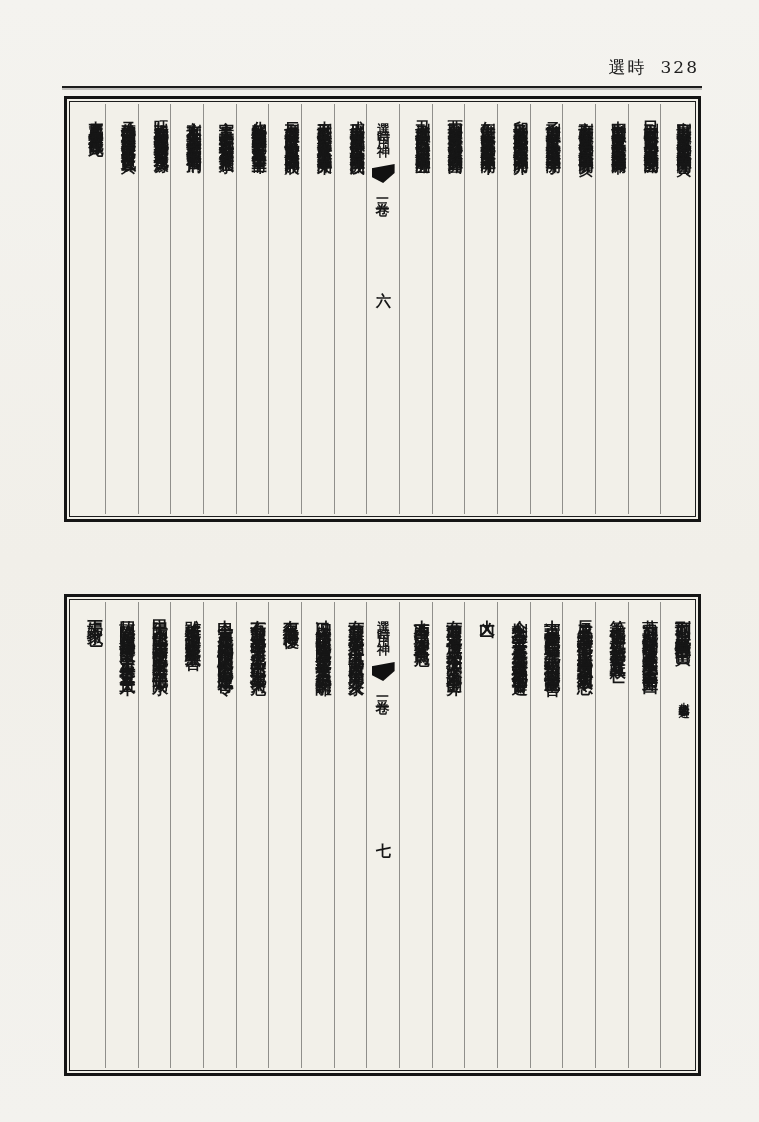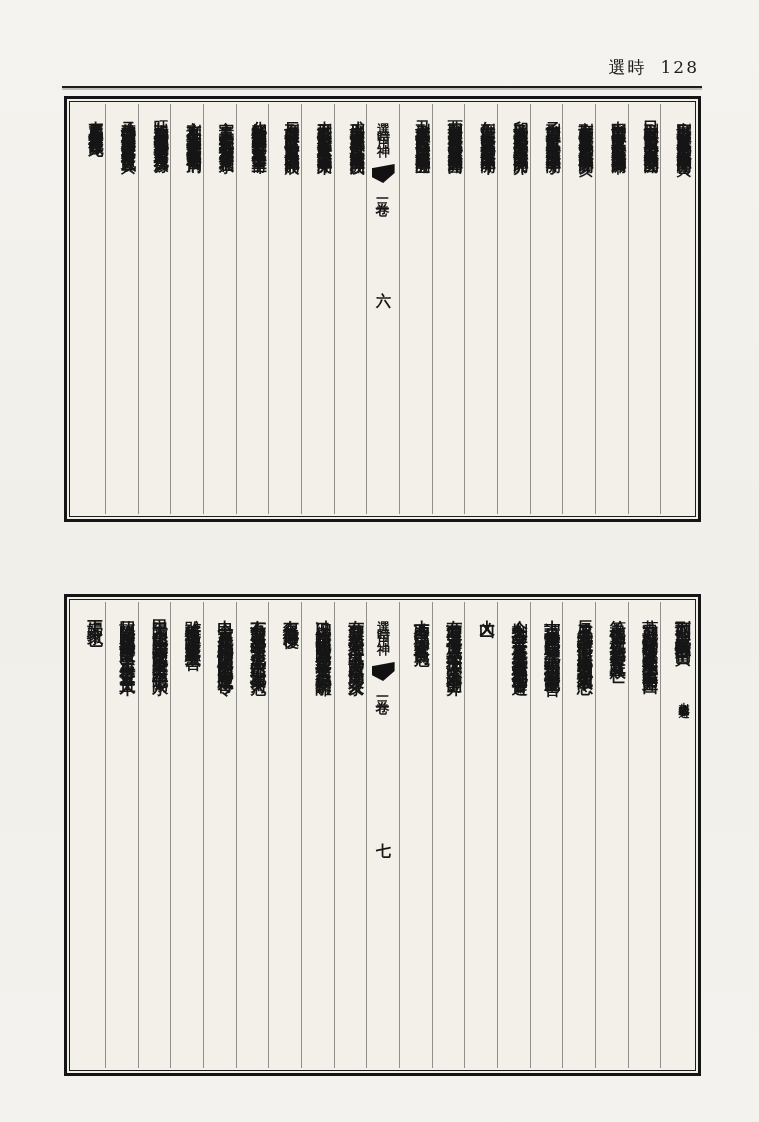--- a/index.html
+++ b/index.html
@@ -77,21 +77,21 @@
   .bx-page.pt{margin-top:82px;}
   .bx-page.pb{margin-top:136px;}
 </style>
 </head>
 <body>
 
 <div class="scan">
 
   <div class="header">
     <span>選時</span>
-    <span>128</span>
+    <span>328</span>
   </div>
   <div class="header-rule"></div>
 
   <div class="folio folio-top">
     <div class="inner-frame">
       <div class="vtext">
         <div class="col">寅刑巳者以亥合寅或以午戌合寅以戌生巳或以申冲開寅</div>
         <div class="col">巳刑申者以申合巳或以酉丑合巳以丑生申或以亥冲開巳</div>
         <div class="col">申刑寅者以巳合申或以子辰合申以未生寅或以寅冲開申</div>
         <div class="col">亥刑亥者以寅合亥或以午戌合寅以辰生亥或以巳冲開亥</div>

